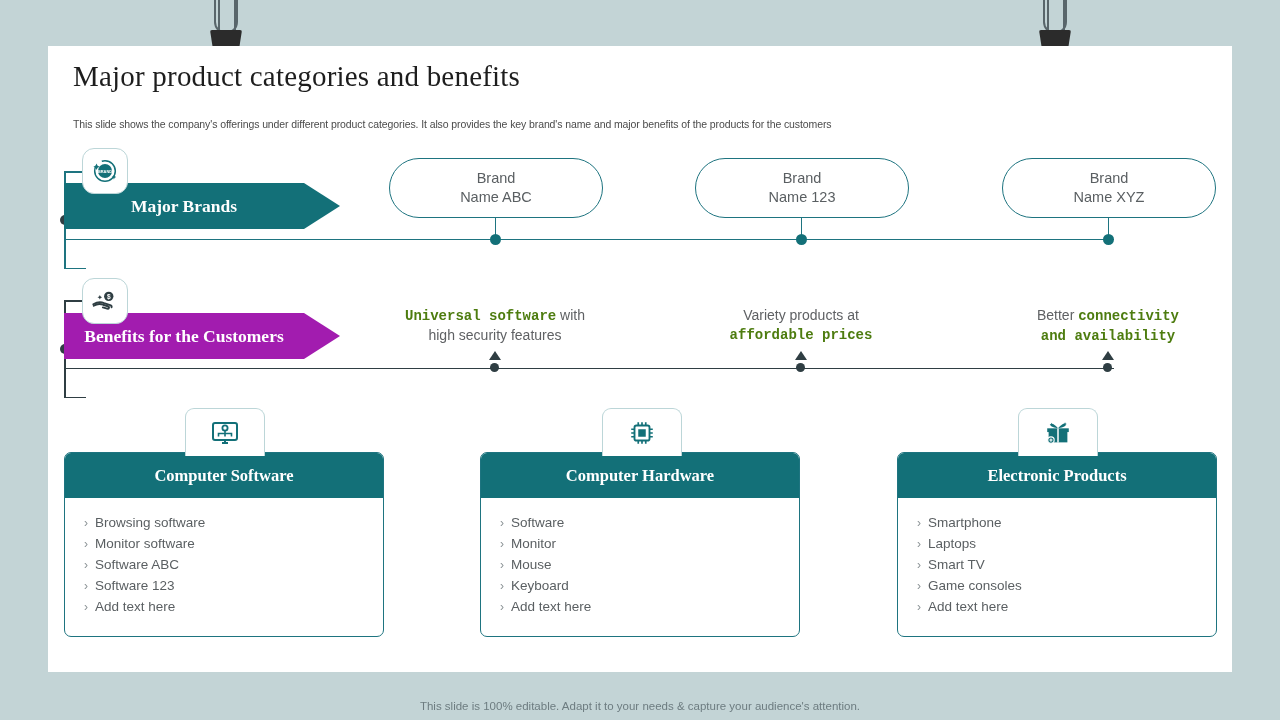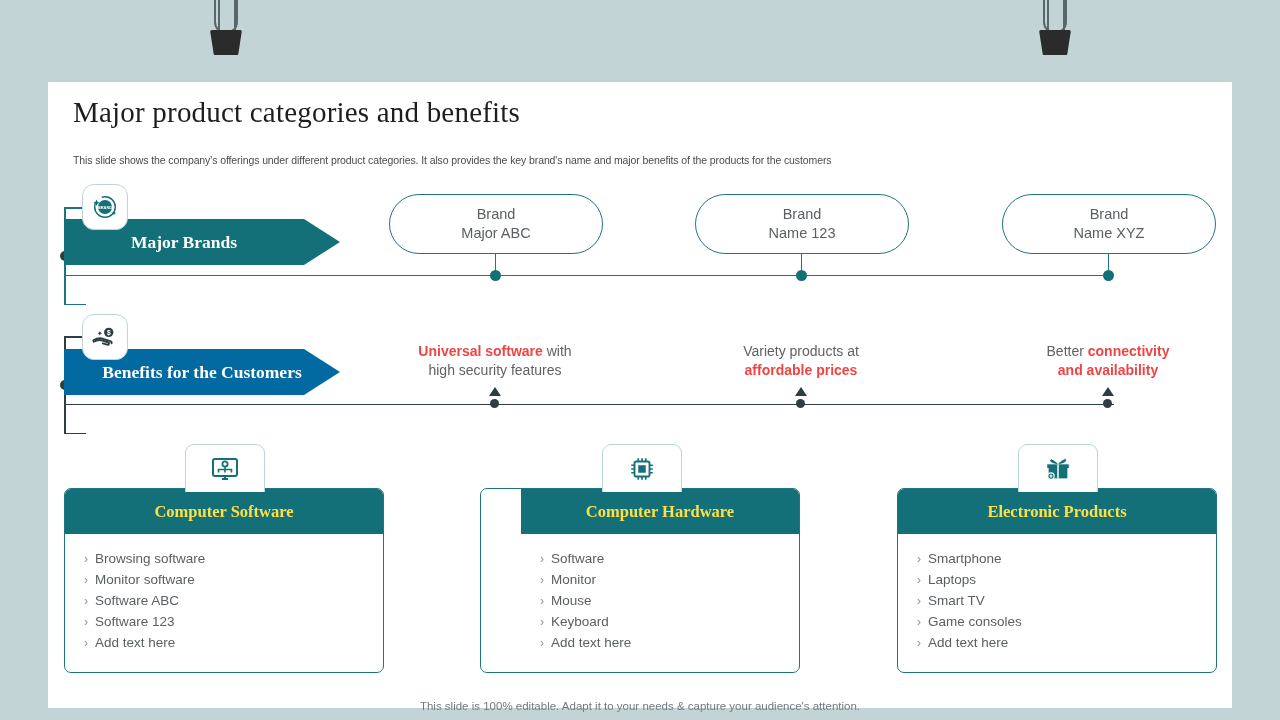--- a/index.html
+++ b/index.html
@@ -26,21 +26,21 @@
   .clip .body {
     position: absolute; left: 14px; top: 30px; width: 32px; height: 25px;
     background: #2b2b2b;
     border-radius: 2px 2px 5px 5px;
     clip-path: polygon(0 0, 100% 0, 88% 100%, 12% 100%);
   }
 
   
   #slide {
     position: absolute; left: 48px; top: 46px;
-    width: 1184px; height: 626px; background: #ffffff; margin-top: 36px;
+    width: 1184px; height: 626px; background: #ffffff;
   }
 
   .title {
     position: absolute; left: 25px; top: 14px;
     font-family: "Liberation Serif", serif;
     font-size: 29px; color: #1d1d1d; letter-spacing: .2px;
   }
   .subtitle {
     position: absolute; left: 25px; top: 72px; width: 1000px;
     font-size: 10.5px; color: #4b4b4b; letter-spacing: -.1px;
@@ -87,31 +87,31 @@
   .dot   { position: absolute; width: 11px; height: 11px; border-radius: 50%; margin-left: -5.5px; }
   .tri   { position: absolute; width: 0; height: 0;
            border-left: 6px solid transparent; border-right: 6px solid transparent;
            border-bottom: 9px solid #2f3e43; margin-left: -6px; }
 
   
   .benefit {
     position: absolute; width: 230px; text-align: center;
     font-size: 14px; color: #5f6164; line-height: 19px;
   }
-  .benefit b { color: #ef4444; font-weight: bold; }
+  .benefit b { color: #4d7c0f; font-weight: bold; font-family: Liberation Mono, monospace; }
 
   
   .card {
     position: absolute; width: 320px; height: 185px;
     border: 1.3px solid #1e7480; border-radius: 7px;
     background: #ffffff; overflow: hidden;
   }
   .card-head {
     height: 45px; display: flex; align-items: center; justify-content: center;
-    color: #fde047; font-family: "Liberation Serif", serif;
+    color: #ffffff; font-family: "Liberation Serif", serif;
     font-weight: bold; font-size: 16.5px;
   }
   .card-body { padding: 16px 0 0 12px; }
   .li { display: flex; align-items: flex-start; margin-bottom: 3px; }
   .li .chev { width: 18px; color: #8c9396; font-size: 12px; line-height: 18px; text-align: center; }
   .li .txt  { font-size: 13.5px; color: #5a5f62; line-height: 18px; }
 
   .footer {
     position: absolute; left: 0; top: 700px; width: 1280px;
     text-align: center; font-size: 11.5px; color: #6d7c80;
@@ -157,21 +157,21 @@
       </svg>
     </div>
 
     <div class="banner" style="left:16px; top:137px; width:276px; height:46px; background:#137078;">
       <span>Major Brands</span>
     </div>
 
     <div class="pill" style="left:341px; top:112px;">
       <div>
         <span>Brand</span><br>
-        <span>Major ABC</span>
+        <span>Name ABC</span>
       </div>
     </div>
     <div class="pill" style="left:647px; top:112px;">
       <div>
         <span>Brand</span><br>
         <span>Name 123</span>
       </div>
     </div>
     <div class="pill" style="left:954px; top:112px;">
       <div>
@@ -198,21 +198,21 @@
     <div class="badge" style="left:34px; top:232px; width:46px; height:46px;">
       <svg width="30" height="30" viewBox="0 0 32 32" aria-hidden="true">
         <path d="M4 21 q5 -3 10 -1 l5 1.6 q1.6 .5 1.2 1.7 -.4 1.2 -2 .8 l-4.5 -1.2" fill="none" stroke="#2f3e43" stroke-width="2" stroke-linecap="round"></path>
         <path d="M3.5 19.5 q6 -3.5 11.5 -1.3 l6.5 2.2 q2 .7 1.5 2.3" fill="none" stroke="#2f3e43" stroke-width="2" stroke-linecap="round"></path>
         <circle cx="20" cy="11" r="5" fill="#2f3e43"></circle>
         <text x="20" y="13.6" font-family="Liberation Sans, sans-serif" font-size="7" fill="#ffffff" text-anchor="middle" font-weight="bold">$</text>
         <path d="M10.5 9.5 l.8 1.7 1.7 .8 -1.7 .8 -.8 1.7 -.8 -1.7 -1.7 -.8 1.7 -.8z" fill="#2f3e43"></path>
       </svg>
     </div>
 
-    <div class="banner" style="left:16px; top:267px; width:276px; height:46px; background:#0369a1;justify-content:center;">
+    <div class="banner" style="left:16px; top:267px; width:276px; height:46px; background:#a21caf;">
       <span>Benefits for the Customers</span>
     </div>
 
     <div class="benefit" style="left:332px; top:260px;"><b>Universal software</b> with<br>high security features</div>
     <div class="benefit" style="left:945px; top:260px;">Better <b>connectivity</b><br><b>and availability</b></div>
     <div class="benefit" style="left:638px; top:260px;">Variety products at<br><b>affordable prices</b></div>
 
     <div class="tri" style="left:447px; top:305px;"></div>
     <div class="tri" style="left:753px; top:305px;"></div>
     <div class="tri" style="left:1060px; top:305px;"></div>
@@ -261,21 +261,21 @@
         <rect x="8" y="8" width="16" height="16" rx="2" fill="none" stroke="#137078" stroke-width="2"></rect>
         <rect x="12" y="12" width="8" height="8" fill="#137078"></rect>
         <g stroke="#137078" stroke-width="1.8">
           <path d="M12 8 V4.5 M16 8 V4.5 M20 8 V4.5"></path>
           <path d="M12 24 v3.5 M16 24 v3.5 M20 24 v3.5"></path>
           <path d="M8 12 H4.5 M8 16 H4.5 M8 20 H4.5"></path>
           <path d="M24 12 h3.5 M24 16 h3.5 M24 20 h3.5"></path>
         </g>
       </svg>
     </div>
-    <div class="card" style="left:432px; top:406px;padding-left:40px;">
+    <div class="card" style="left:432px; top:406px;">
       <div class="card-head" style="background:#137078;">Computer Hardware</div>
       <div class="card-body">
         <div class="li">
             <span class="chev">›</span>
             <span class="txt">Software</span>
           </div>
         <div class="li">
             <span class="chev">›</span>
             <span class="txt">Monitor</span>
           </div>

